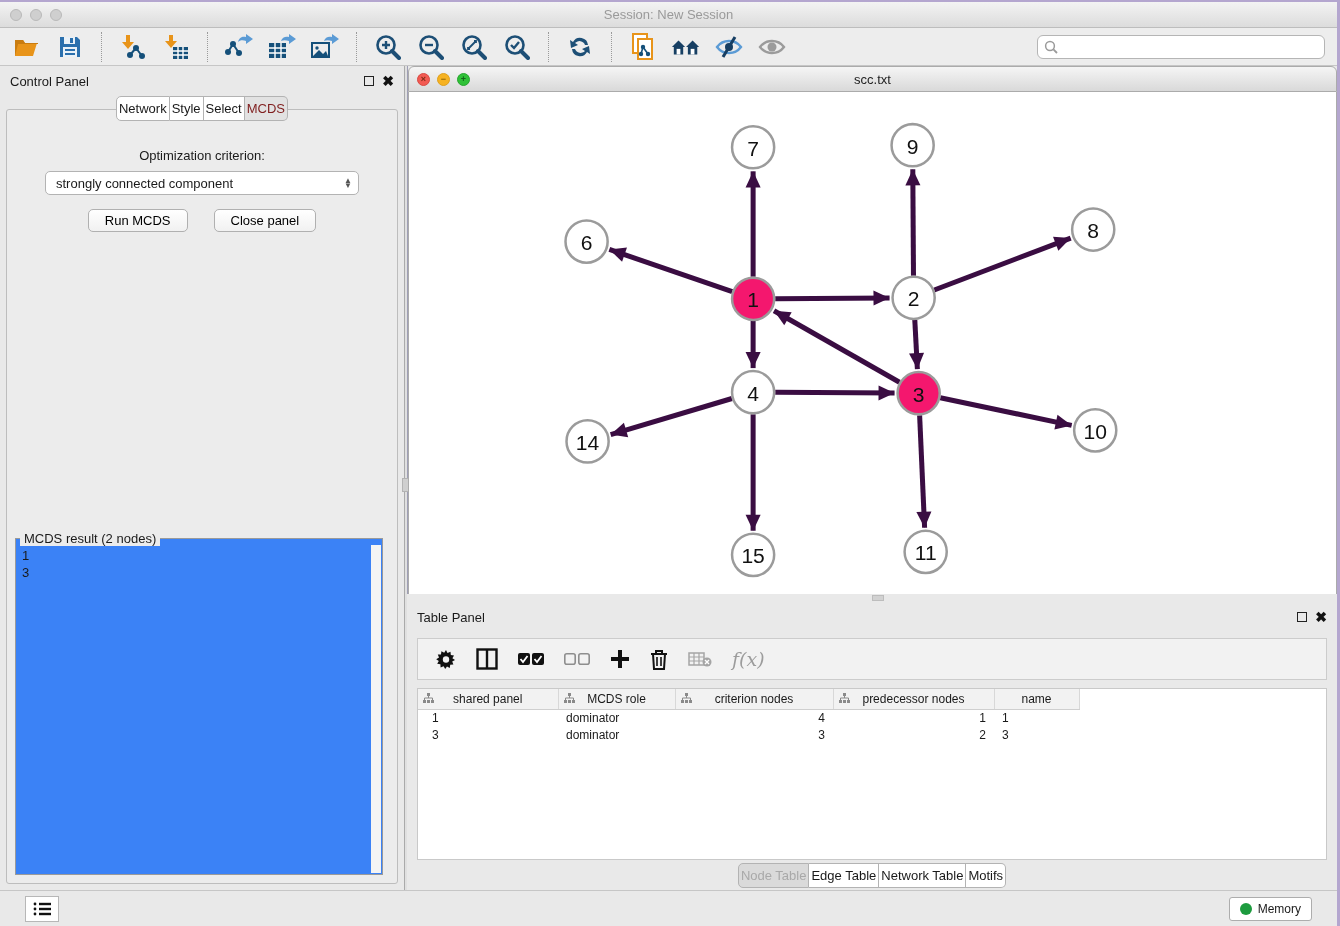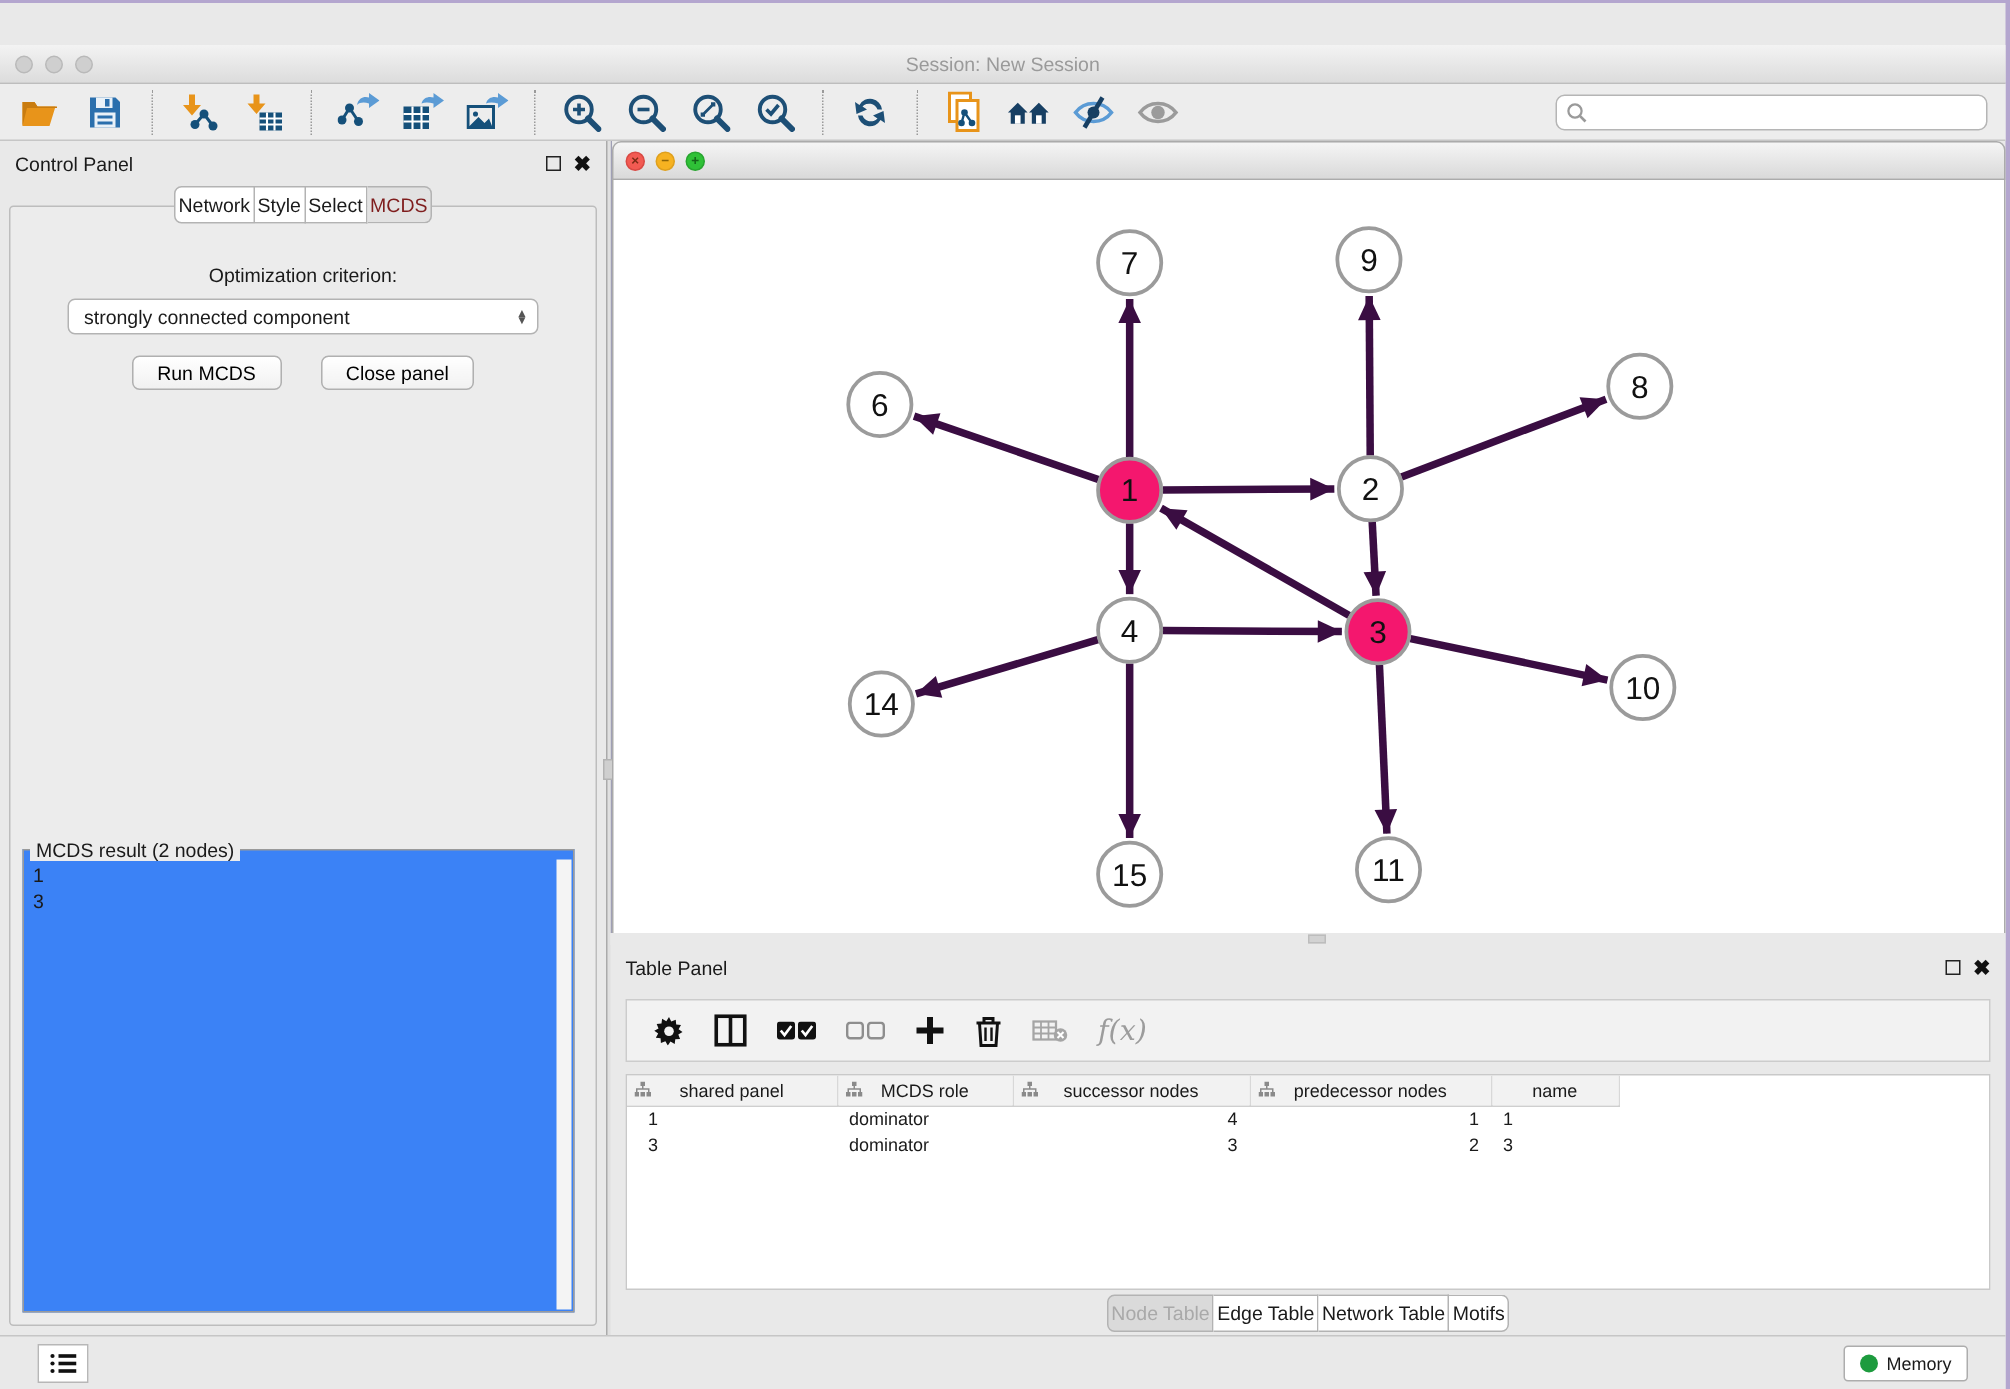--- a/index.html
+++ b/index.html
@@ -1,21 +1,21 @@
 <!DOCTYPE html>
 <html><head>
 <meta charset="utf-8">
 <style>
   * { margin:0; padding:0; box-sizing:border-box; }
   html,body { width:1340px; height:926px; overflow:hidden; }
   body { background:#b4a6cf; font-family:"Liberation Sans", sans-serif; color:#1a1a1a; }
   .app { position:absolute; top:2px; left:0; width:1337px; height:924px; background:#e9e9e9; display:flex; flex-direction:column; }
 
   
-  .titlebar { height:26px; background:linear-gradient(#f3f3f3,#dcdcdc); border-bottom:1px solid #bdbdbd; position:relative; display:flex; align-items:center;margin-top:28px; }
+  .titlebar { height:26px; background:linear-gradient(#f3f3f3,#dcdcdc); border-bottom:1px solid #bdbdbd; position:relative; display:flex; align-items:center; }
   .lights { display:flex; gap:8px; margin-left:10px; }
   .light { width:12px; height:12px; border-radius:50%; background:#cfcfcf; border:1px solid #b9b9b9; }
   .titlebar .title { position:absolute; left:0; right:0; text-align:center; color:#9a9a9a; font-size:13px; }
 
   
   .toolbar { height:38px; background:#ededed; border-bottom:1px solid #c6c6c6; display:flex; align-items:center; padding:0 12px; gap:13px; }
   .tb-sep { width:1px; height:30px; border-left:1px dotted #9a9a9a; margin:0 3px; }
   .tb-btn { width:30px; height:30px; display:flex; align-items:center; justify-content:center; cursor:pointer; }
   .tb-btn svg { display:block; }
   .search-wrap { margin-left:auto; position:relative; }
@@ -300,20 +300,21 @@
 
     <div class="rside">
 
       <div class="netwin">
         <div class="net-titlebar">
           <div class="net-lights">
             <div class="nlight nl-red">×</div>
             <div class="nlight nl-yellow">−</div>
             <div class="nlight nl-green">+</div>
           </div>
+          <div class="title">scc.txt</div>
         </div>
         <div class="net-canvas">
           <svg id="graph-svg" width="100%" height="100%" viewBox="0 0 924 500" preserveAspectRatio="none">
               <defs>
                 <marker id="arrow" markerUnits="userSpaceOnUse" markerWidth="22" markerHeight="18" viewBox="-20 -9 22 18" refX="0" refY="0" orient="auto">
                   <path d="M0,0 L-16,7.5 L-16,-7.5 Z" fill="#3a0d42"></path>
                 </marker>
               </defs>
               <line x1="343" y1="184" x2="343" y2="79" stroke="#3a0d42" stroke-width="5" marker-end="url(#arrow)"></line>
               <line x1="322.1924875913935" y1="198.85525176330984" x2="199.6991044457525" y2="156.79427080366202" stroke="#3a0d42" stroke-width="5" marker-end="url(#arrow)"></line>
@@ -476,21 +477,21 @@
                   <span class="th-label">MCDS role</span>
                 </th>
                 <th>
                   <span class="tree-ico"><svg width="11" height="11" viewBox="0 0 11 11">
                         <rect x="4" y="0" width="3" height="3" fill="#8a8a8a"></rect>
                         <rect x="0" y="7" width="3" height="3" fill="#8a8a8a"></rect>
                         <rect x="4" y="7" width="3" height="3" fill="#8a8a8a"></rect>
                         <rect x="8" y="7" width="3" height="3" fill="#8a8a8a"></rect>
                         <path d="M5.5 3 V5 M1.5 7 V5 H9.5 V7" stroke="#8a8a8a" fill="none"></path>
                       </svg></span>
-                  <span class="th-label">successor nodes</span>
+                  <span class="th-label">criterion nodes</span>
                 </th>
                 <th>
                   <span class="tree-ico"><svg width="11" height="11" viewBox="0 0 11 11">
                         <rect x="4" y="0" width="3" height="3" fill="#8a8a8a"></rect>
                         <rect x="0" y="7" width="3" height="3" fill="#8a8a8a"></rect>
                         <rect x="4" y="7" width="3" height="3" fill="#8a8a8a"></rect>
                         <rect x="8" y="7" width="3" height="3" fill="#8a8a8a"></rect>
                         <path d="M5.5 3 V5 M1.5 7 V5 H9.5 V7" stroke="#8a8a8a" fill="none"></path>
                       </svg></span>
                   <span class="th-label">predecessor nodes</span>

